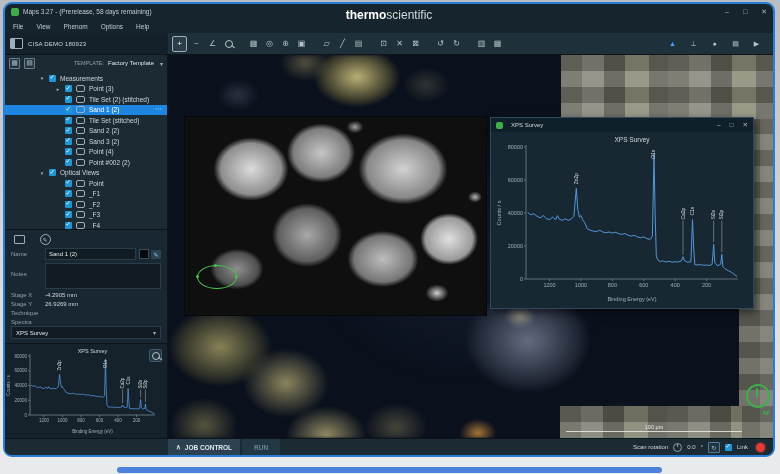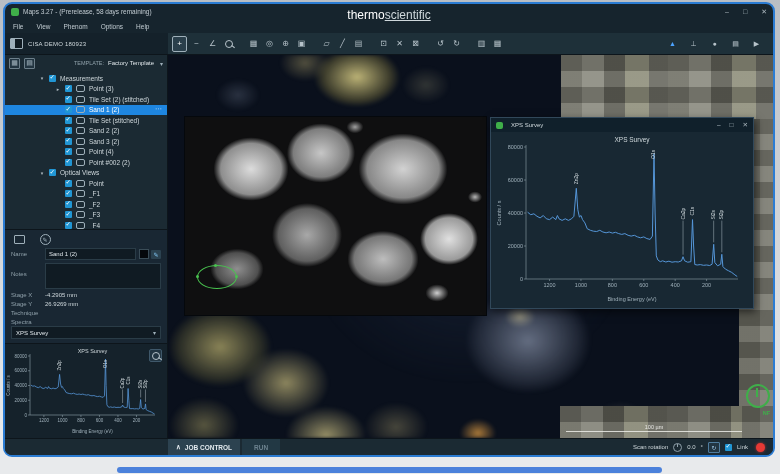--- a/index.html
+++ b/index.html
@@ -6,22 +6,22 @@
   body{width:780px;height:474px;background:linear-gradient(#b9bec4,#e8eaec 90%);font-family:"Liberation Sans",sans-serif;position:relative;overflow:hidden;
        -webkit-font-smoothing:antialiased;}
   .window{position:absolute;left:3px;top:2px;width:772px;height:455px;background:#16242d;border:2px solid #2b7cd3;border-radius:9px;overflow:hidden;display:flex;flex-direction:column;box-sizing:border-box;}
   .bottom-bar-deco{position:absolute;left:117px;bottom:1px;width:545px;height:6px;background:#2f6fd8;border-radius:3px;opacity:.85;}
 
   
   .titlebar{height:15px;display:flex;align-items:center;padding:0 6px;color:#c2ccd2;font-size:6.5px;position:relative;flex:0 0 auto;}
   .appicon{width:8px;height:8px;background:#3fae49;border-radius:2px;margin-right:4px;flex:0 0 auto;}
   .win-controls{margin-left:auto;display:flex;gap:14px;color:#aab6bd;font-size:7px;}
   .brand{position:absolute;left:0;right:0;top:4px;text-align:center;font-size:12px;color:#fff;pointer-events:none;}
-  .brand b{font-weight:normal;}
-  .brand span{font-weight:normal;color:#cfd8dc;text-decoration:underline;}
+  .brand b{font-weight:bold;}
+  .brand span{font-weight:normal;color:#cfd8dc;}
   .menubar{height:14px;display:flex;align-items:center;padding-left:8px;gap:13px;color:#c2ccd2;font-size:6.5px;flex:0 0 auto;}
 
   
   .header-row{height:22px;display:flex;flex:0 0 auto;}
   .project-cell{width:163px;display:flex;align-items:center;gap:5px;padding-left:5px;box-sizing:border-box;background:#14212a;border-bottom:1px solid #0d151b;}
   .panel-toggle{width:11px;height:9px;border:1px solid #9fb0ba;border-radius:1px;position:relative;background:#101a21;}
   .panel-toggle::after{content:"";position:absolute;left:0;top:0;bottom:0;width:4px;background:#9fb0ba;}
   .project-name{color:#cfd8dc;font-size:6px;letter-spacing:.2px;}
   .toolbar{flex:1;background:#1e3039;display:flex;align-items:center;padding-left:4px;gap:3px;border-bottom:1px solid #0d151b;}
   .tb-icon{min-width:13px;height:14px;display:flex;align-items:center;justify-content:center;color:#b7c3ca;font-size:8px;border-radius:2px;}

